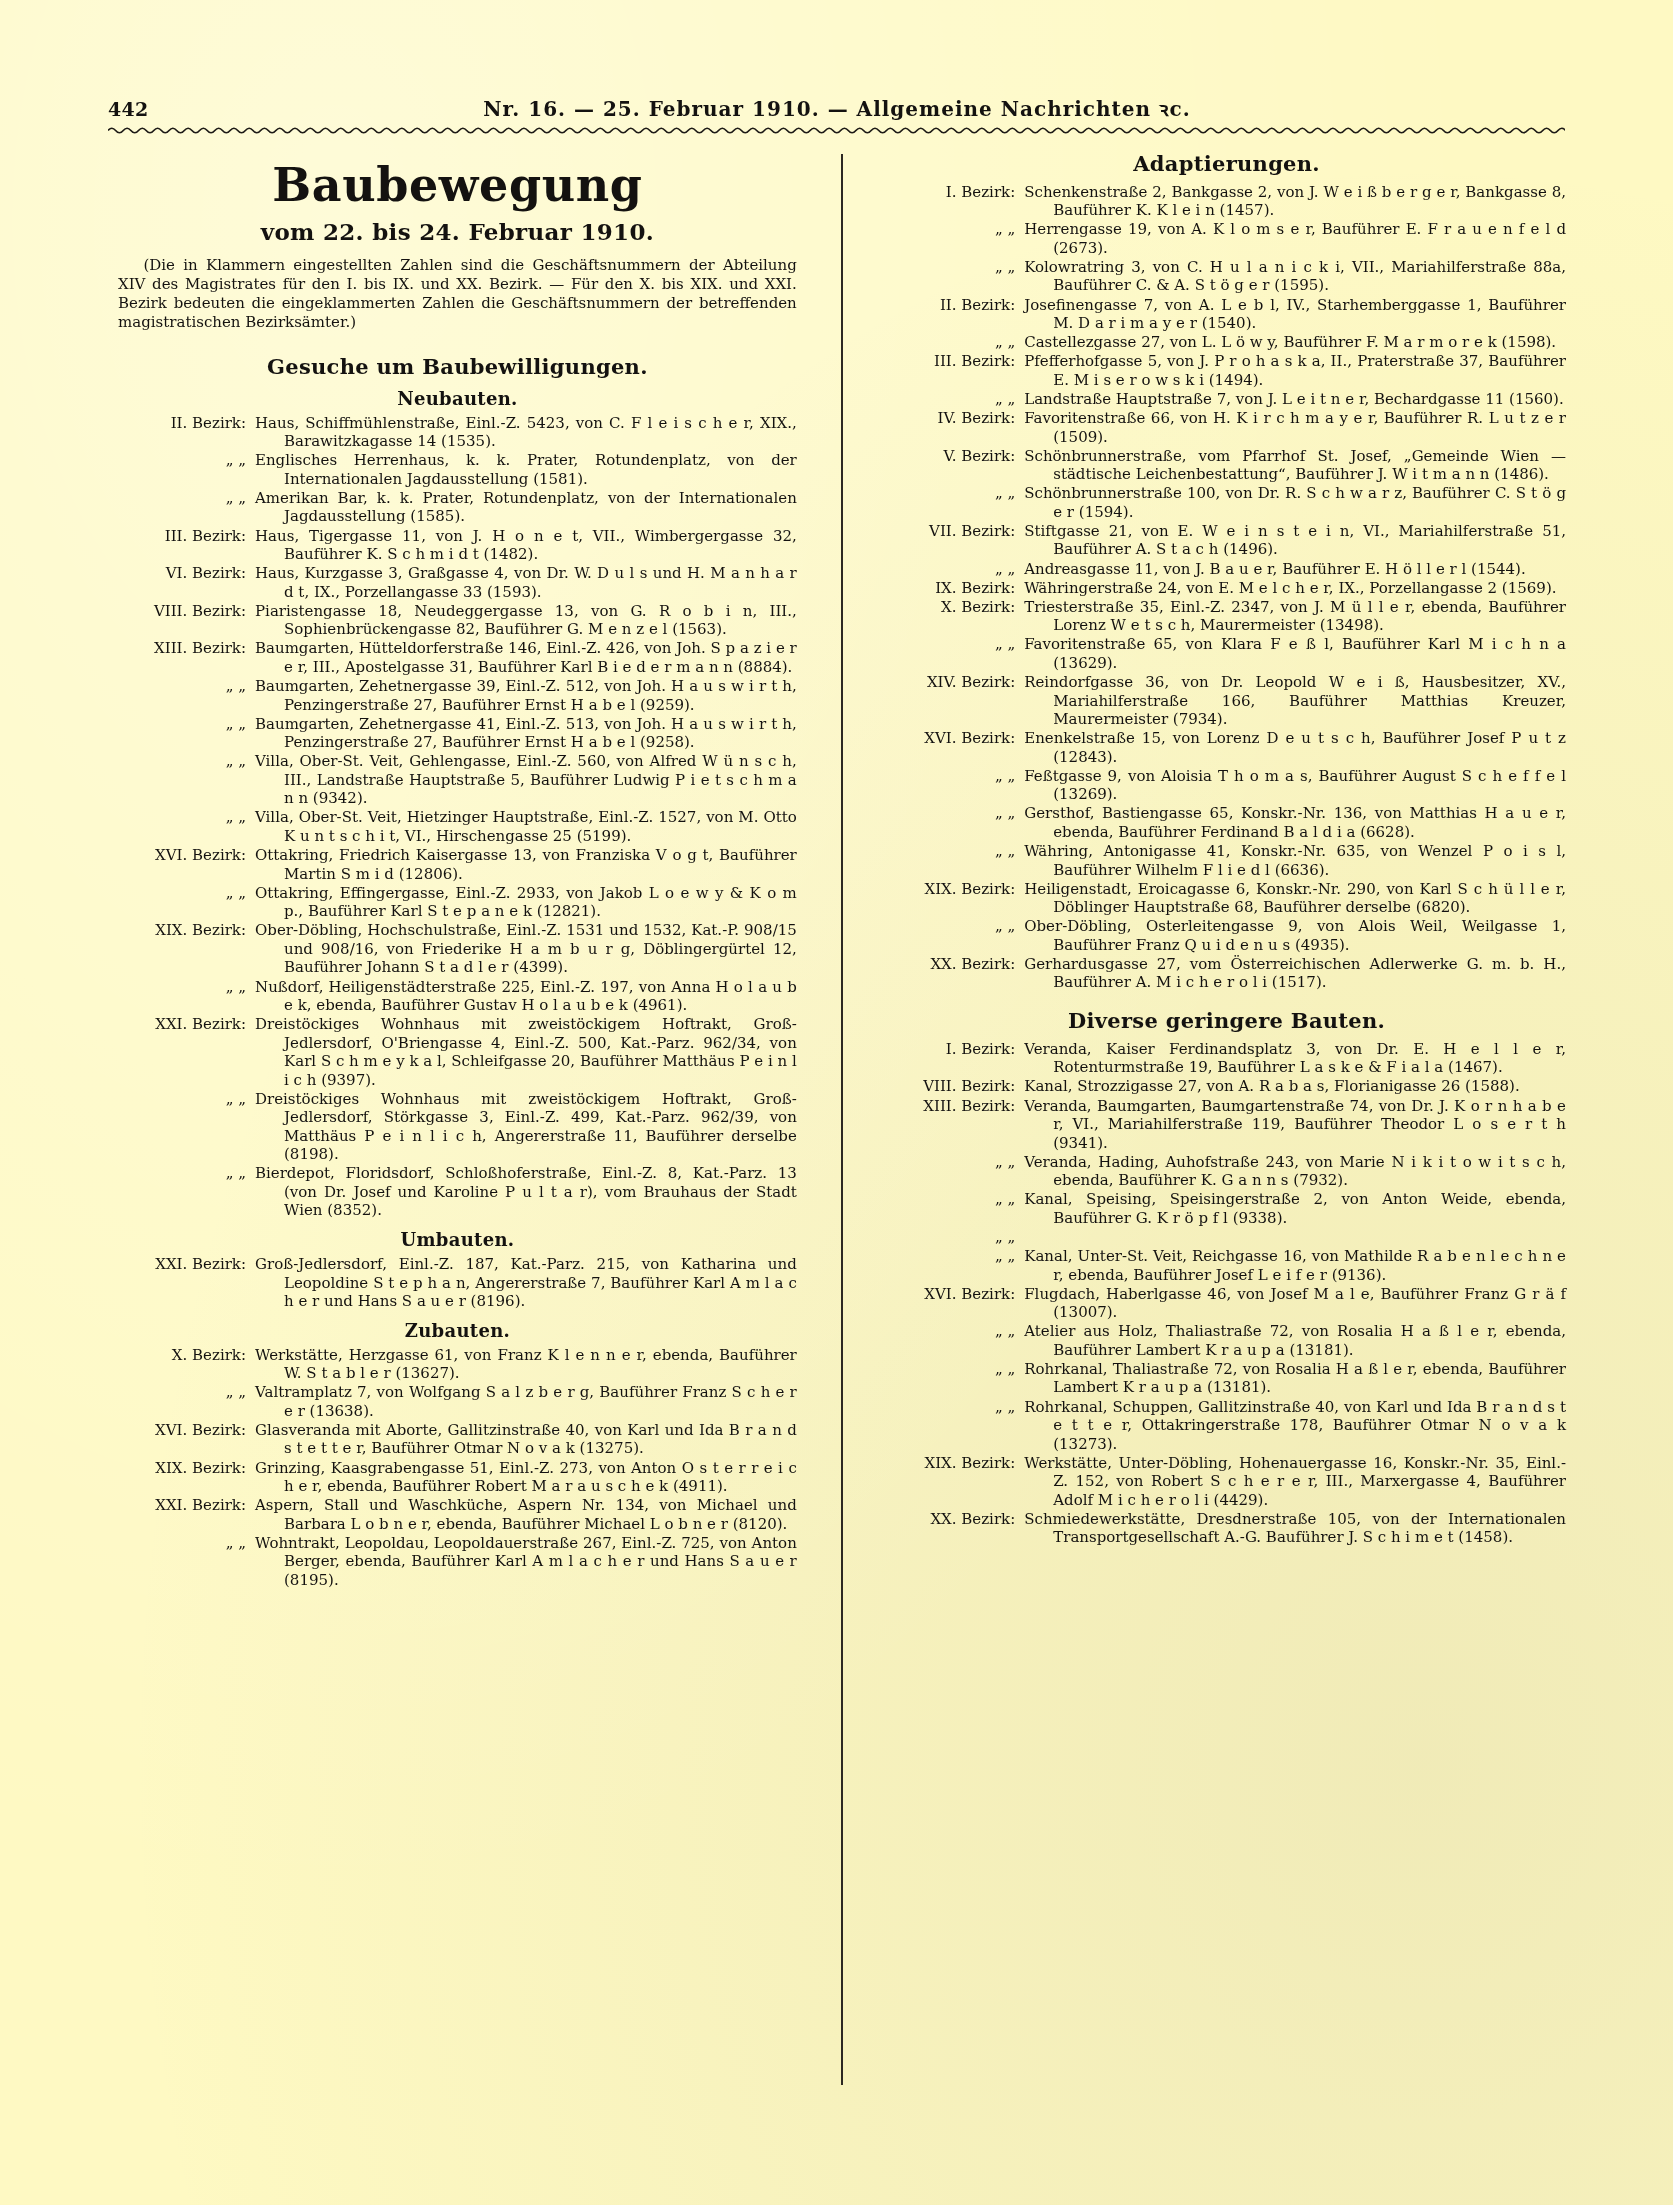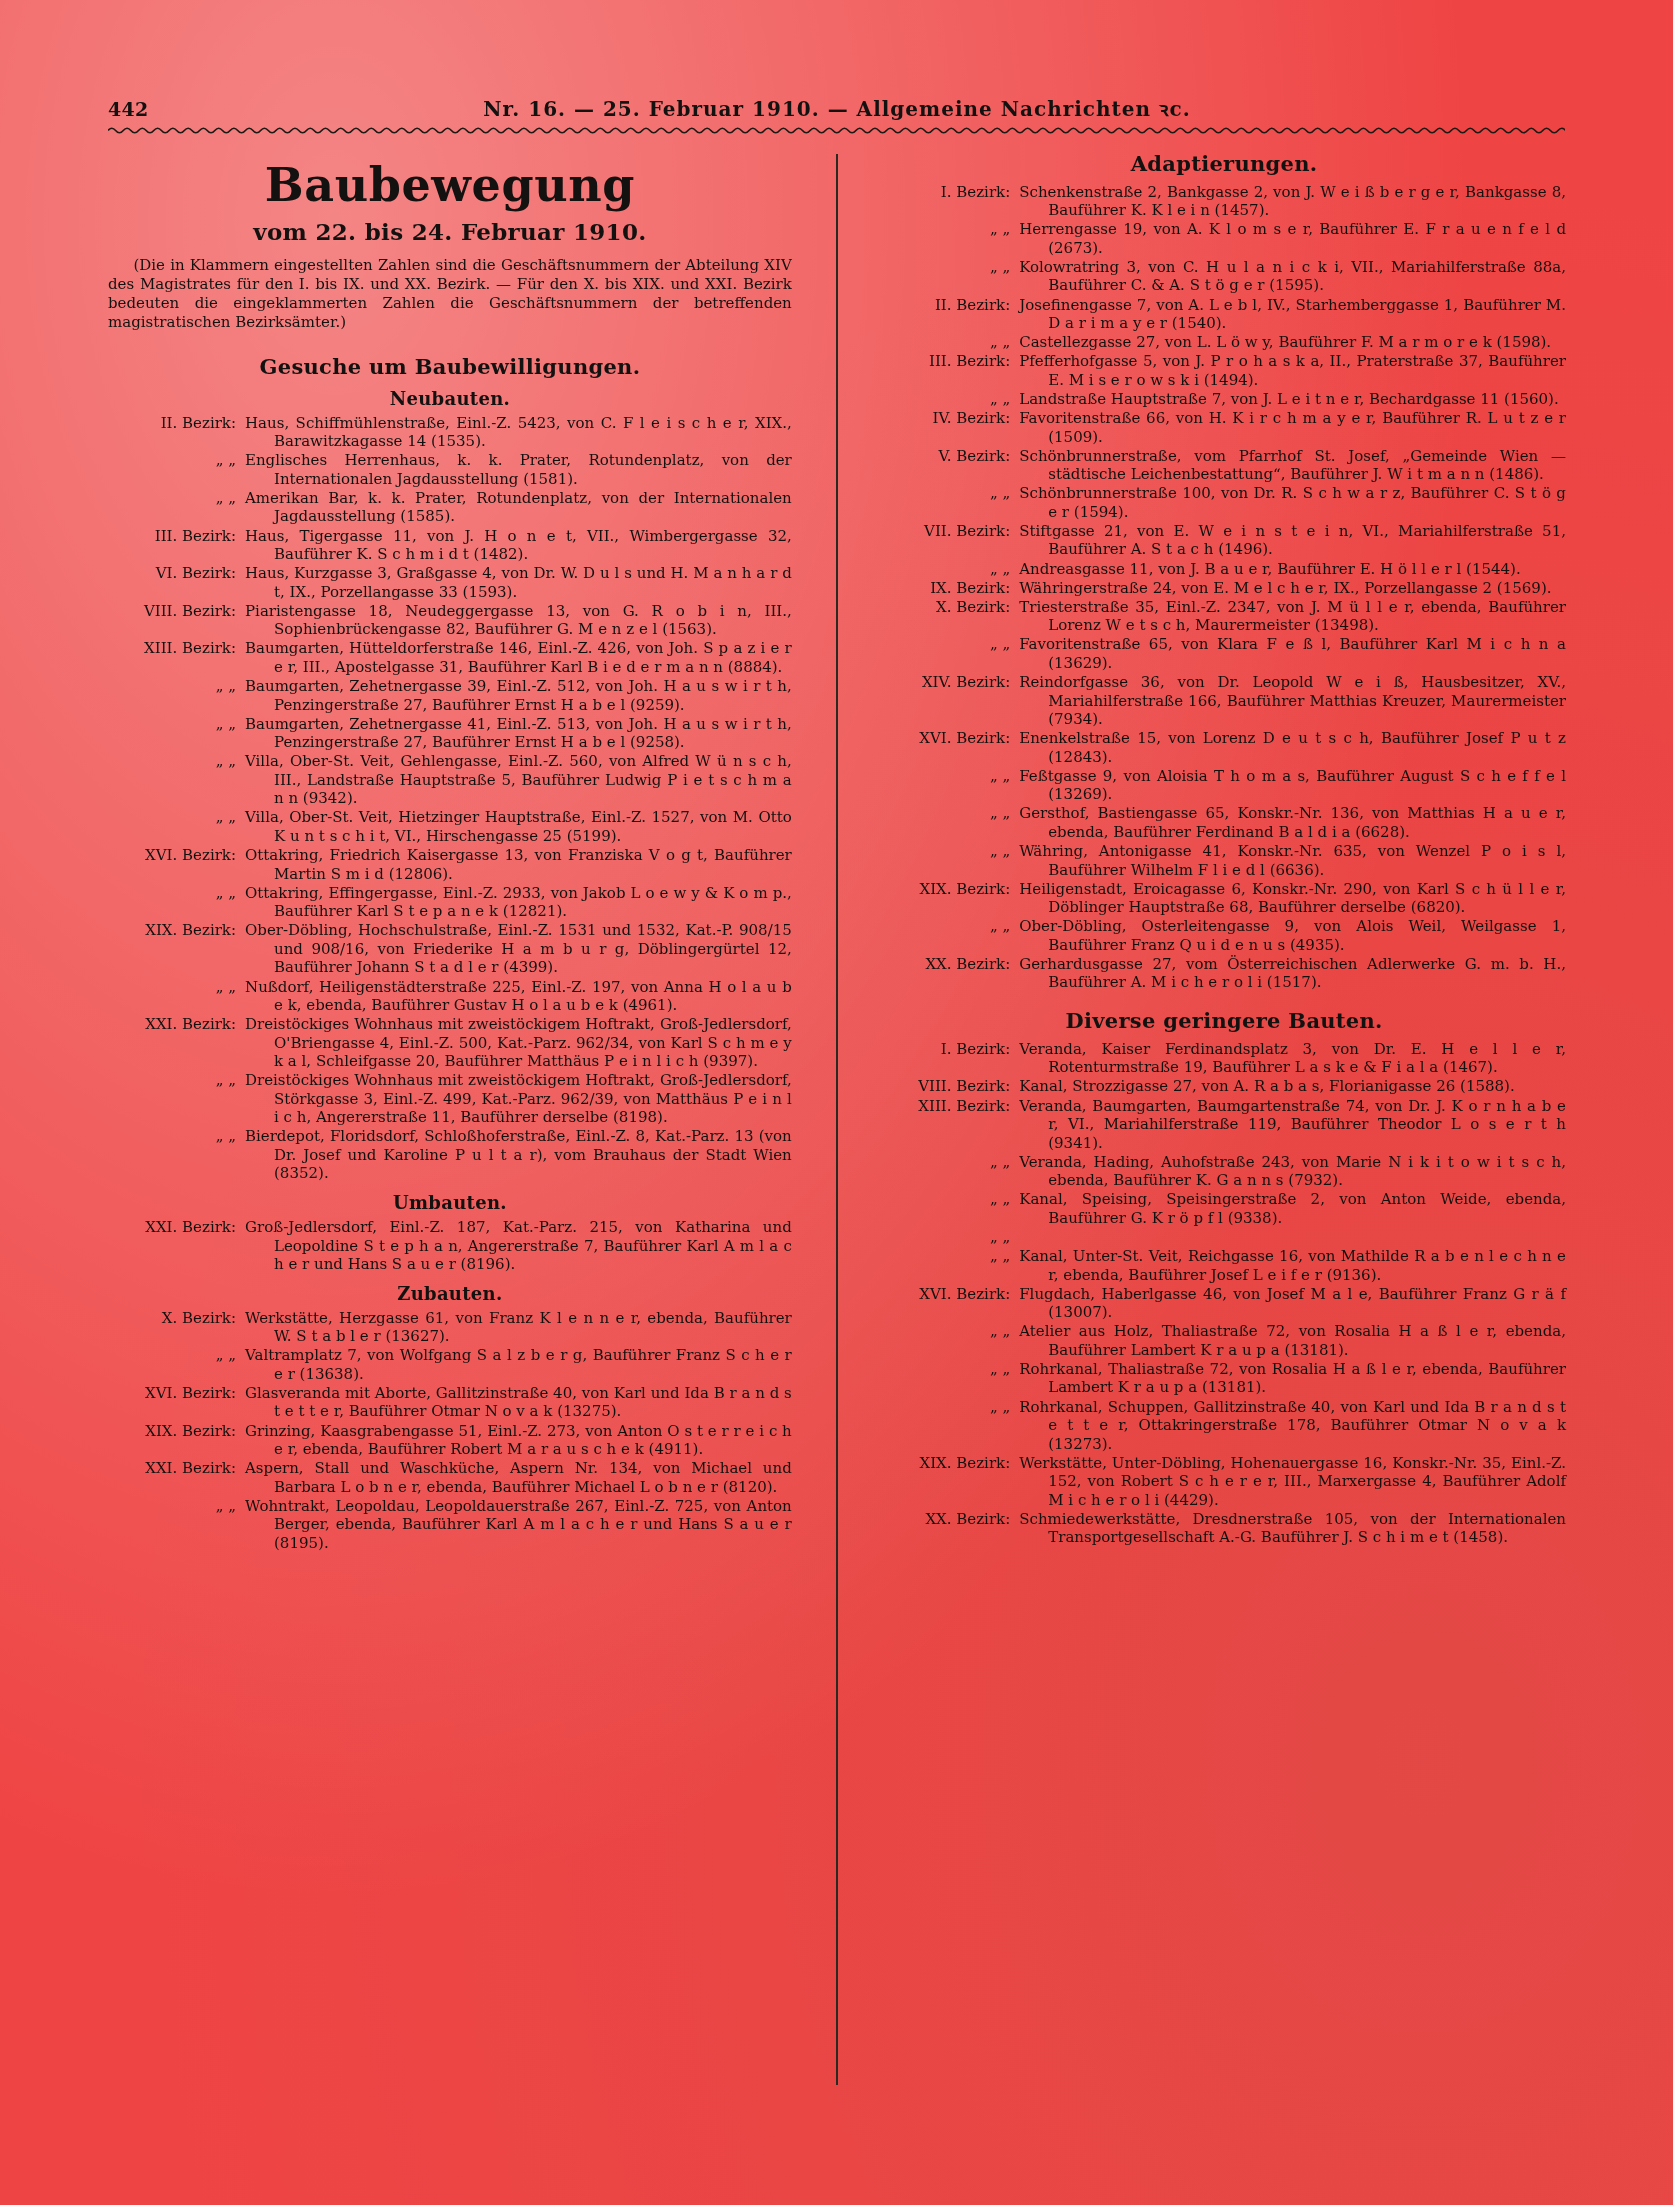--- a/index.html
+++ b/index.html
@@ -3,21 +3,21 @@
 <meta charset="utf-8">
 <style>
   html,body{margin:0;padding:0;background:#cfc9b8;}
   body{
     font-family:"DejaVu Serif", serif;
     color:#141210;
   }
   .page{
     width:1674px;
     height:2205px;
-    background:#ef4444;
+    background:#fef9c3;
     position:relative;
     box-sizing:border-box;
     padding:95px 108px 38px 108px;
   }
   
   .page:before{
     content:"";
     position:absolute;inset:0;
     background:
       radial-gradient(ellipse at 20% 10%, rgba(255,255,255,.35), rgba(255,255,255,0) 60%),
@@ -56,21 +56,21 @@
   .cols{
     position:relative;
     display:flex;
     gap:29px;
     height:2010px;
   }
   .col{
     width:706px;
     position:relative;
   }
-  .col.left{padding-right:15.3px;}
+  .col.left{padding-right:15.3px;margin-left:10px;}
   .col.right{padding-left:15.3px;}
   .divider{
     width:1.9px;
     background:#2c2822;
     align-self:stretch;
     margin-top:2.5px;
     margin-bottom:76px;
   }
   h1.masthead{
     font-family:"DejaVu Serif", serif;

